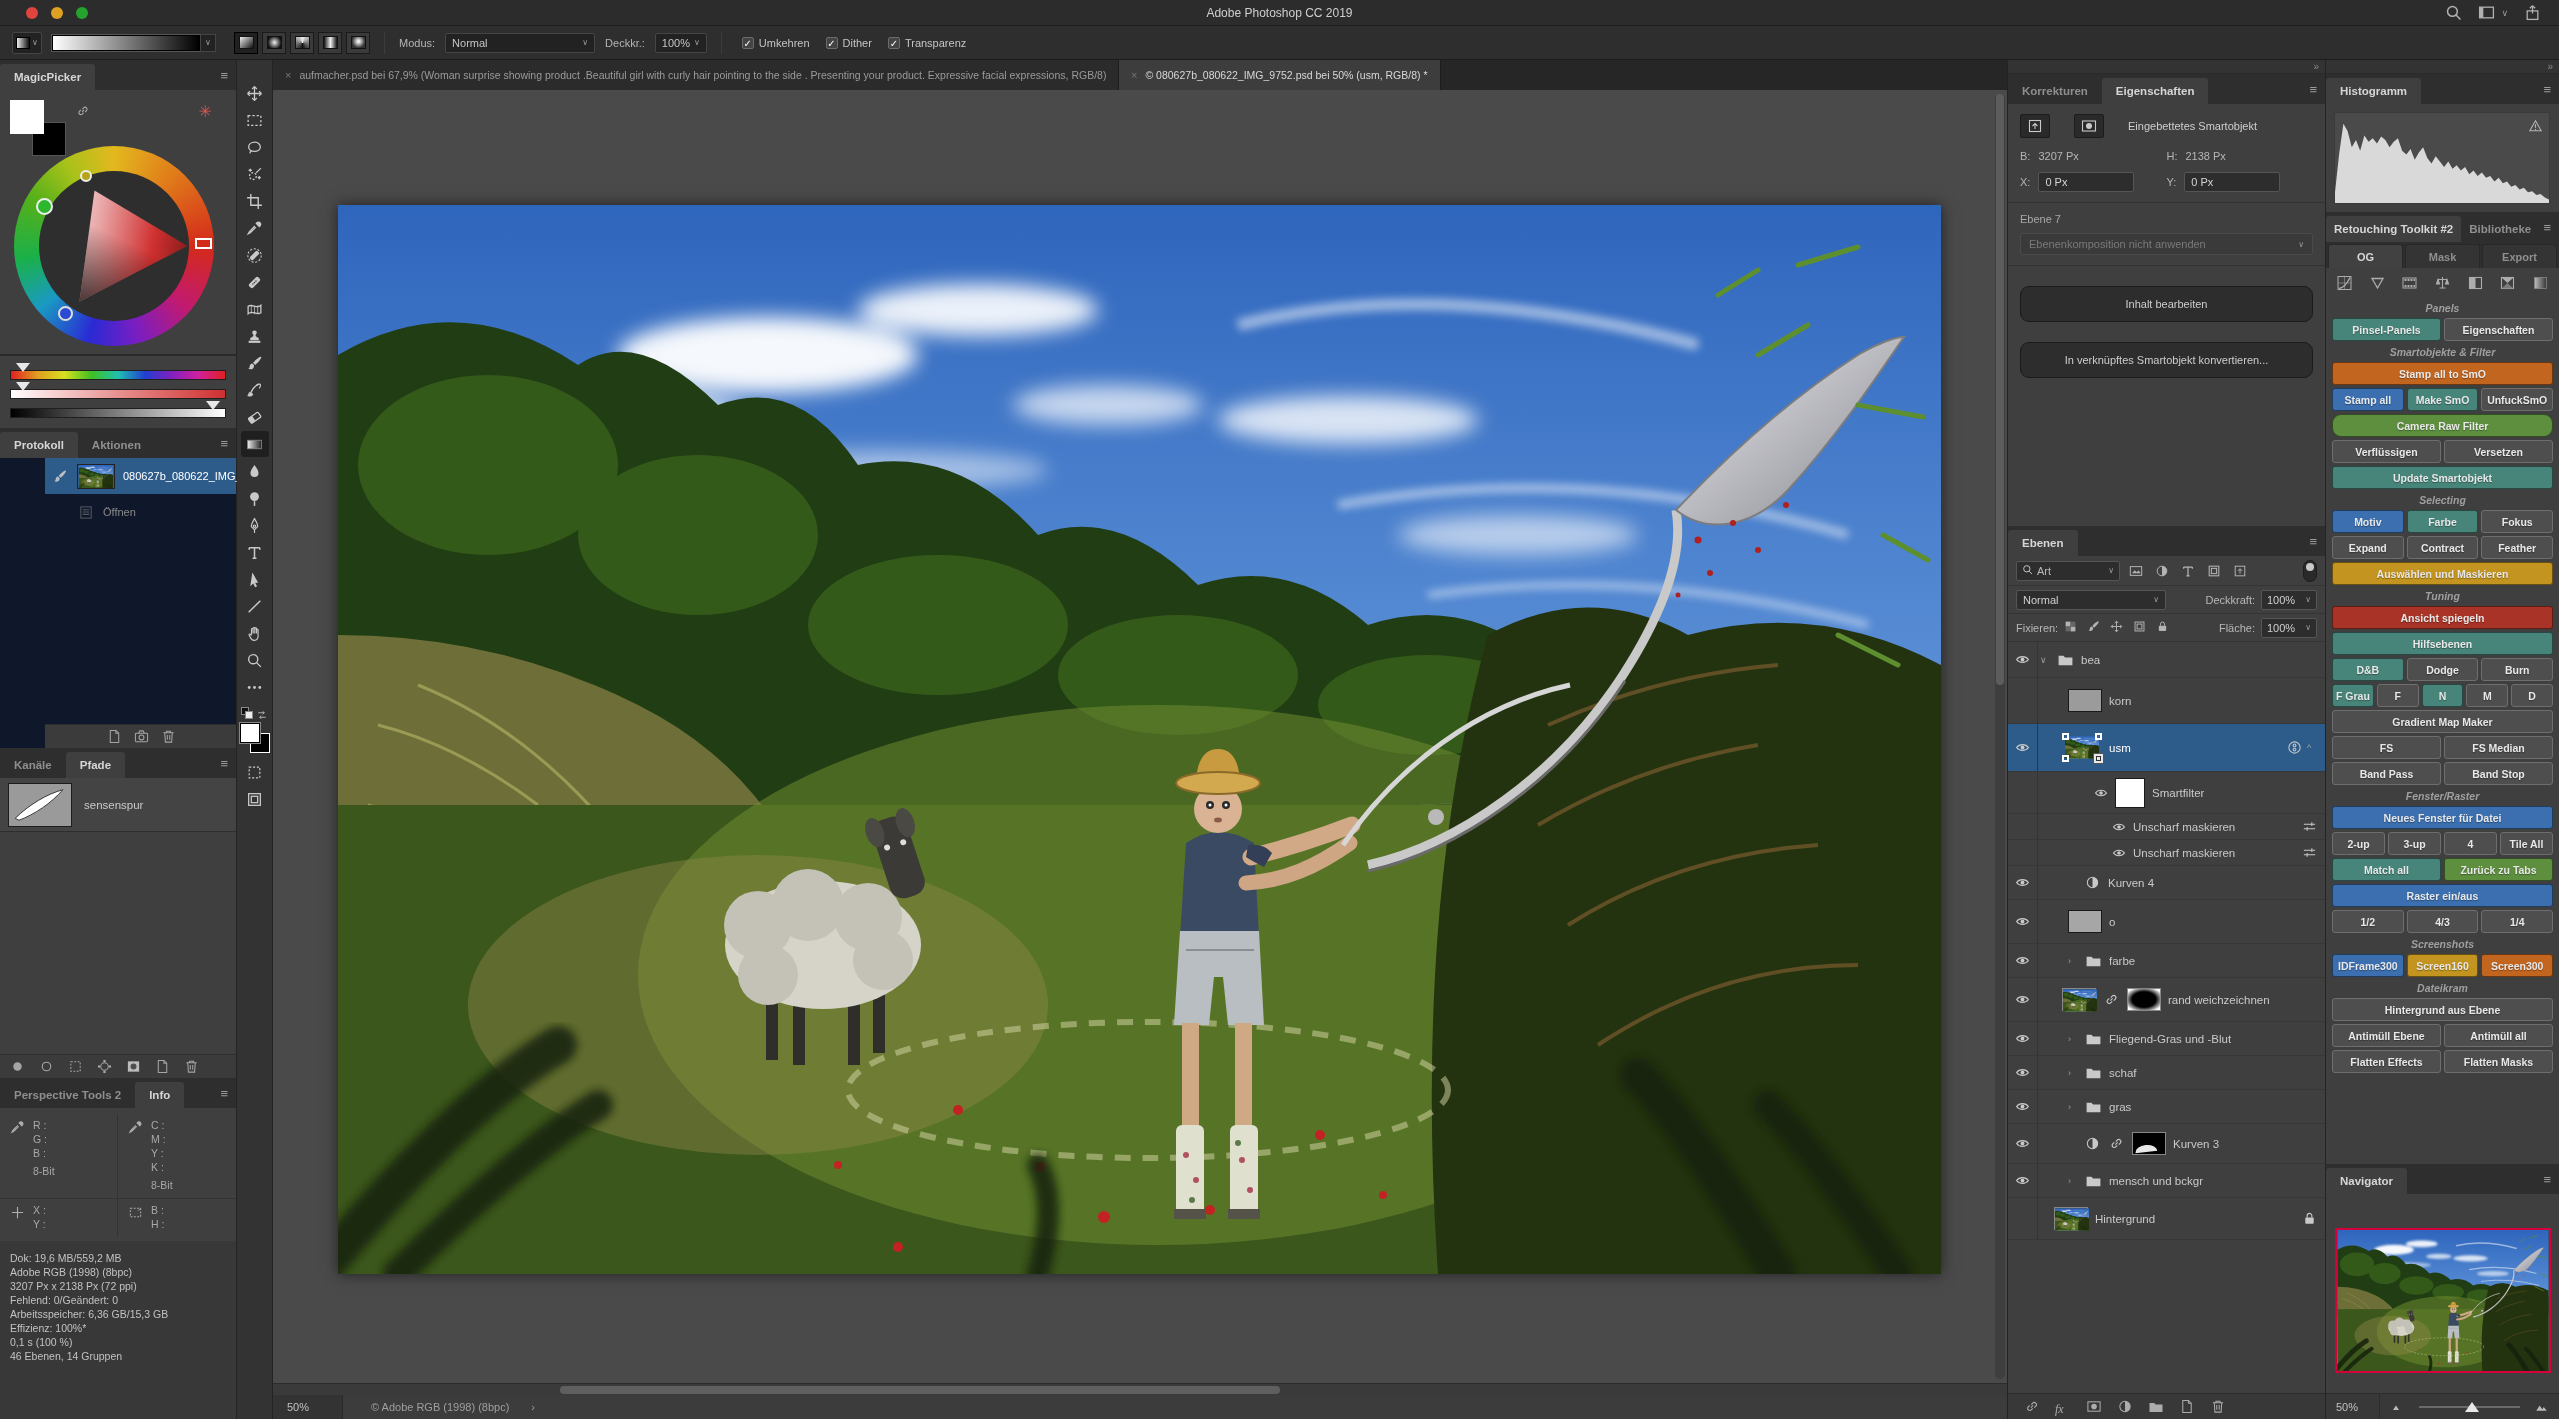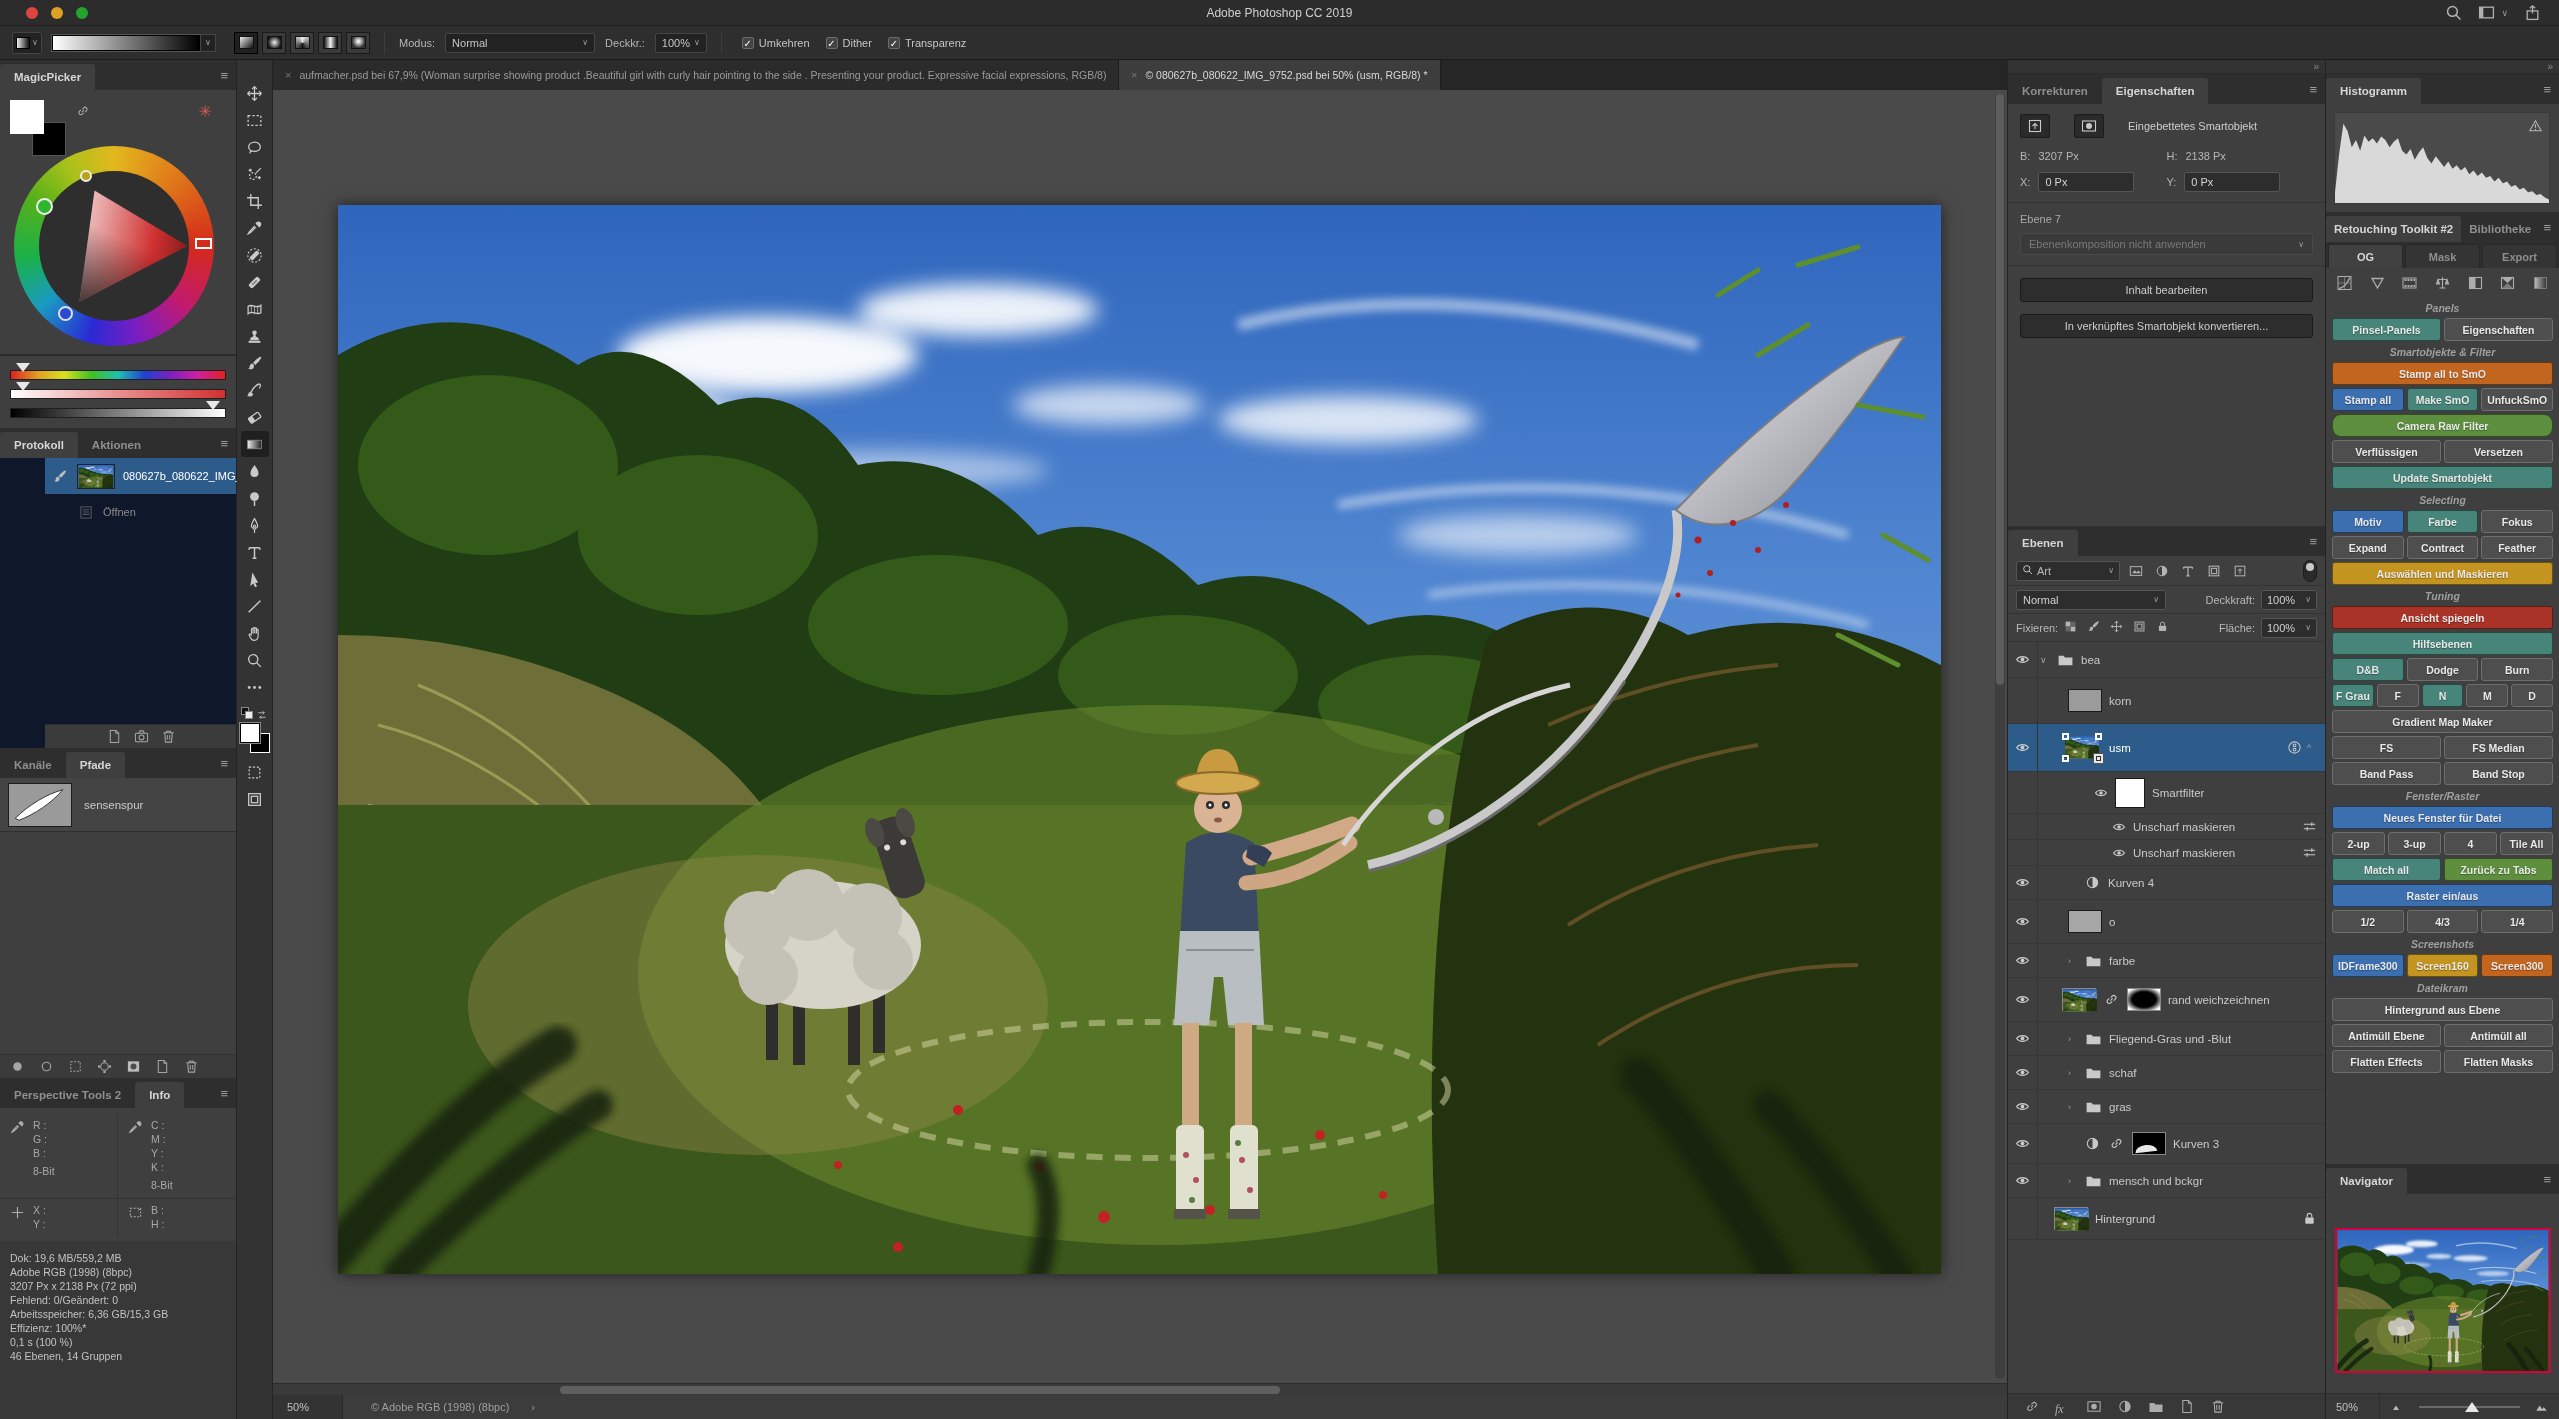--- a/index.html
+++ b/index.html
@@ -168,21 +168,21 @@
   .pt-btn svg{width:16px;height:16px}
   .props-type .lbl { color:#cfcfcf; }
   .props-sep { height:1px; background:#333; margin:10px -12px; }
   .dim-grid { display:grid; grid-template-columns:1fr 1fr; row-gap:10px; margin-top:4px; }
   .dim-cell { display:flex; align-items:center; gap:8px; color:#b5b5b5; }
   .dim-input { width:96px; height:20px; background:#2d2d2d; border:1px solid #555; border-radius:2px;
     display:flex; align-items:center; padding-left:6px; color:#d5d5d5; }
   .layer-lbl { color:#a8a8a8; margin:2px 0 8px; }
   .comp-select { height:22px; background:#3a3a3a; border:1px solid #4a4a4a; border-radius:2px; color:#7a7a7a;
     display:flex; align-items:center; justify-content:space-between; padding:0 8px; }
-  .props-btn { height:24px; margin-top:12px; background:#2d2d2d; border:1px solid #1a1a1a; border-radius:3px;
+  .props-btn { height:36px; margin-top:20px; background:#2d2d2d; border:1px solid #1a1a1a; border-radius:9px;
     display:flex; align-items:center; justify-content:center; color:#cdcdcd; }
 
   
   .layers { flex:1; display:flex; flex-direction:column; min-height:0; }
   .lp-row { flex:none; display:flex; align-items:center; gap:6px; padding:0 8px; background:#3f3f3f;
     font-size:11px; color:#b8b8b8; border-bottom:1px solid #343434; }
   .lp-filter { height:30px; }
   .searchbox { width:104px; height:20px; background:#2d2d2d; border:1px solid #555; border-radius:2px;
     display:flex; align-items:center; gap:4px; padding:0 5px; }
   .searchbox svg{width:11px;height:11px}

